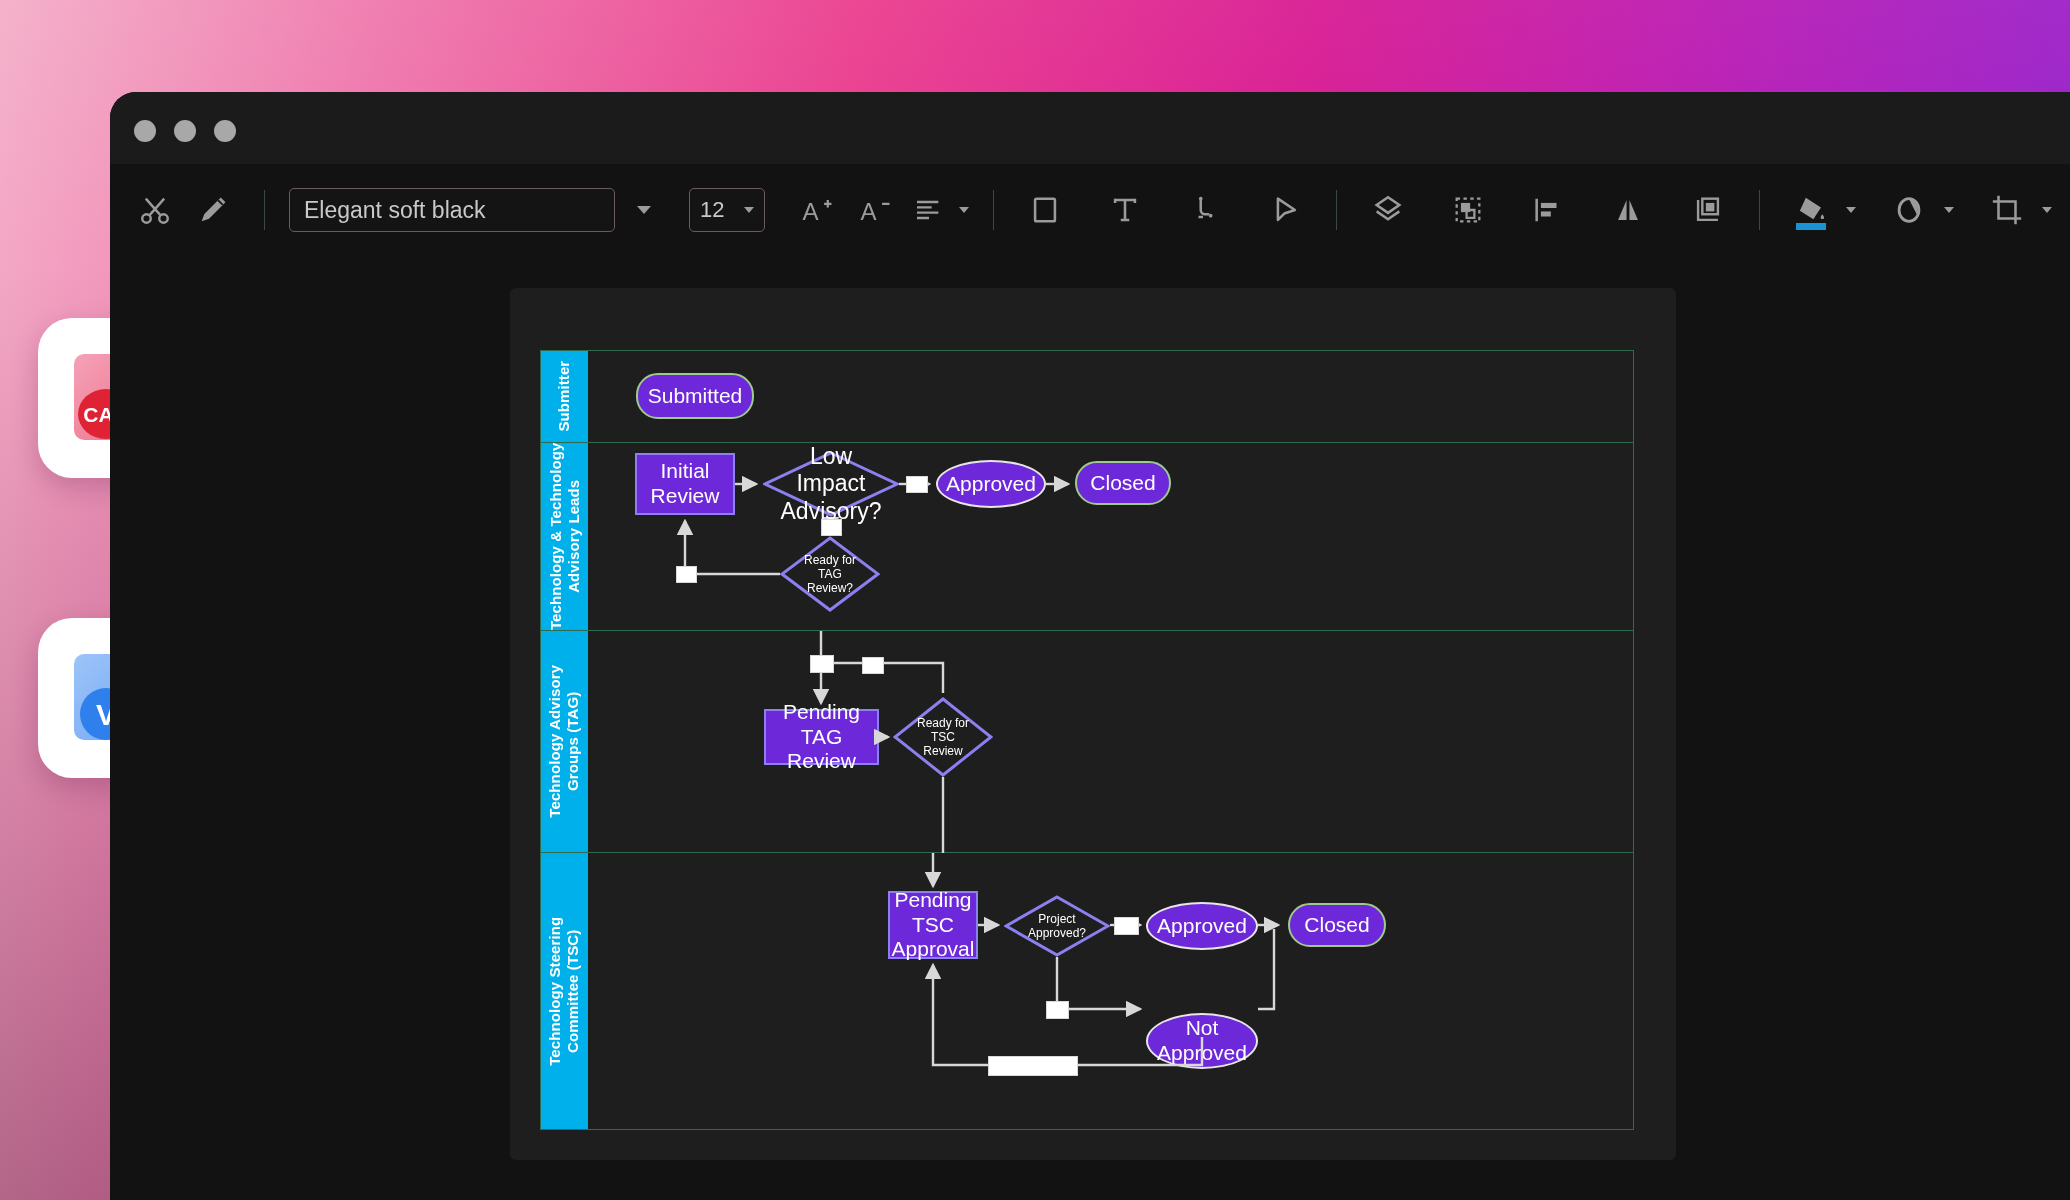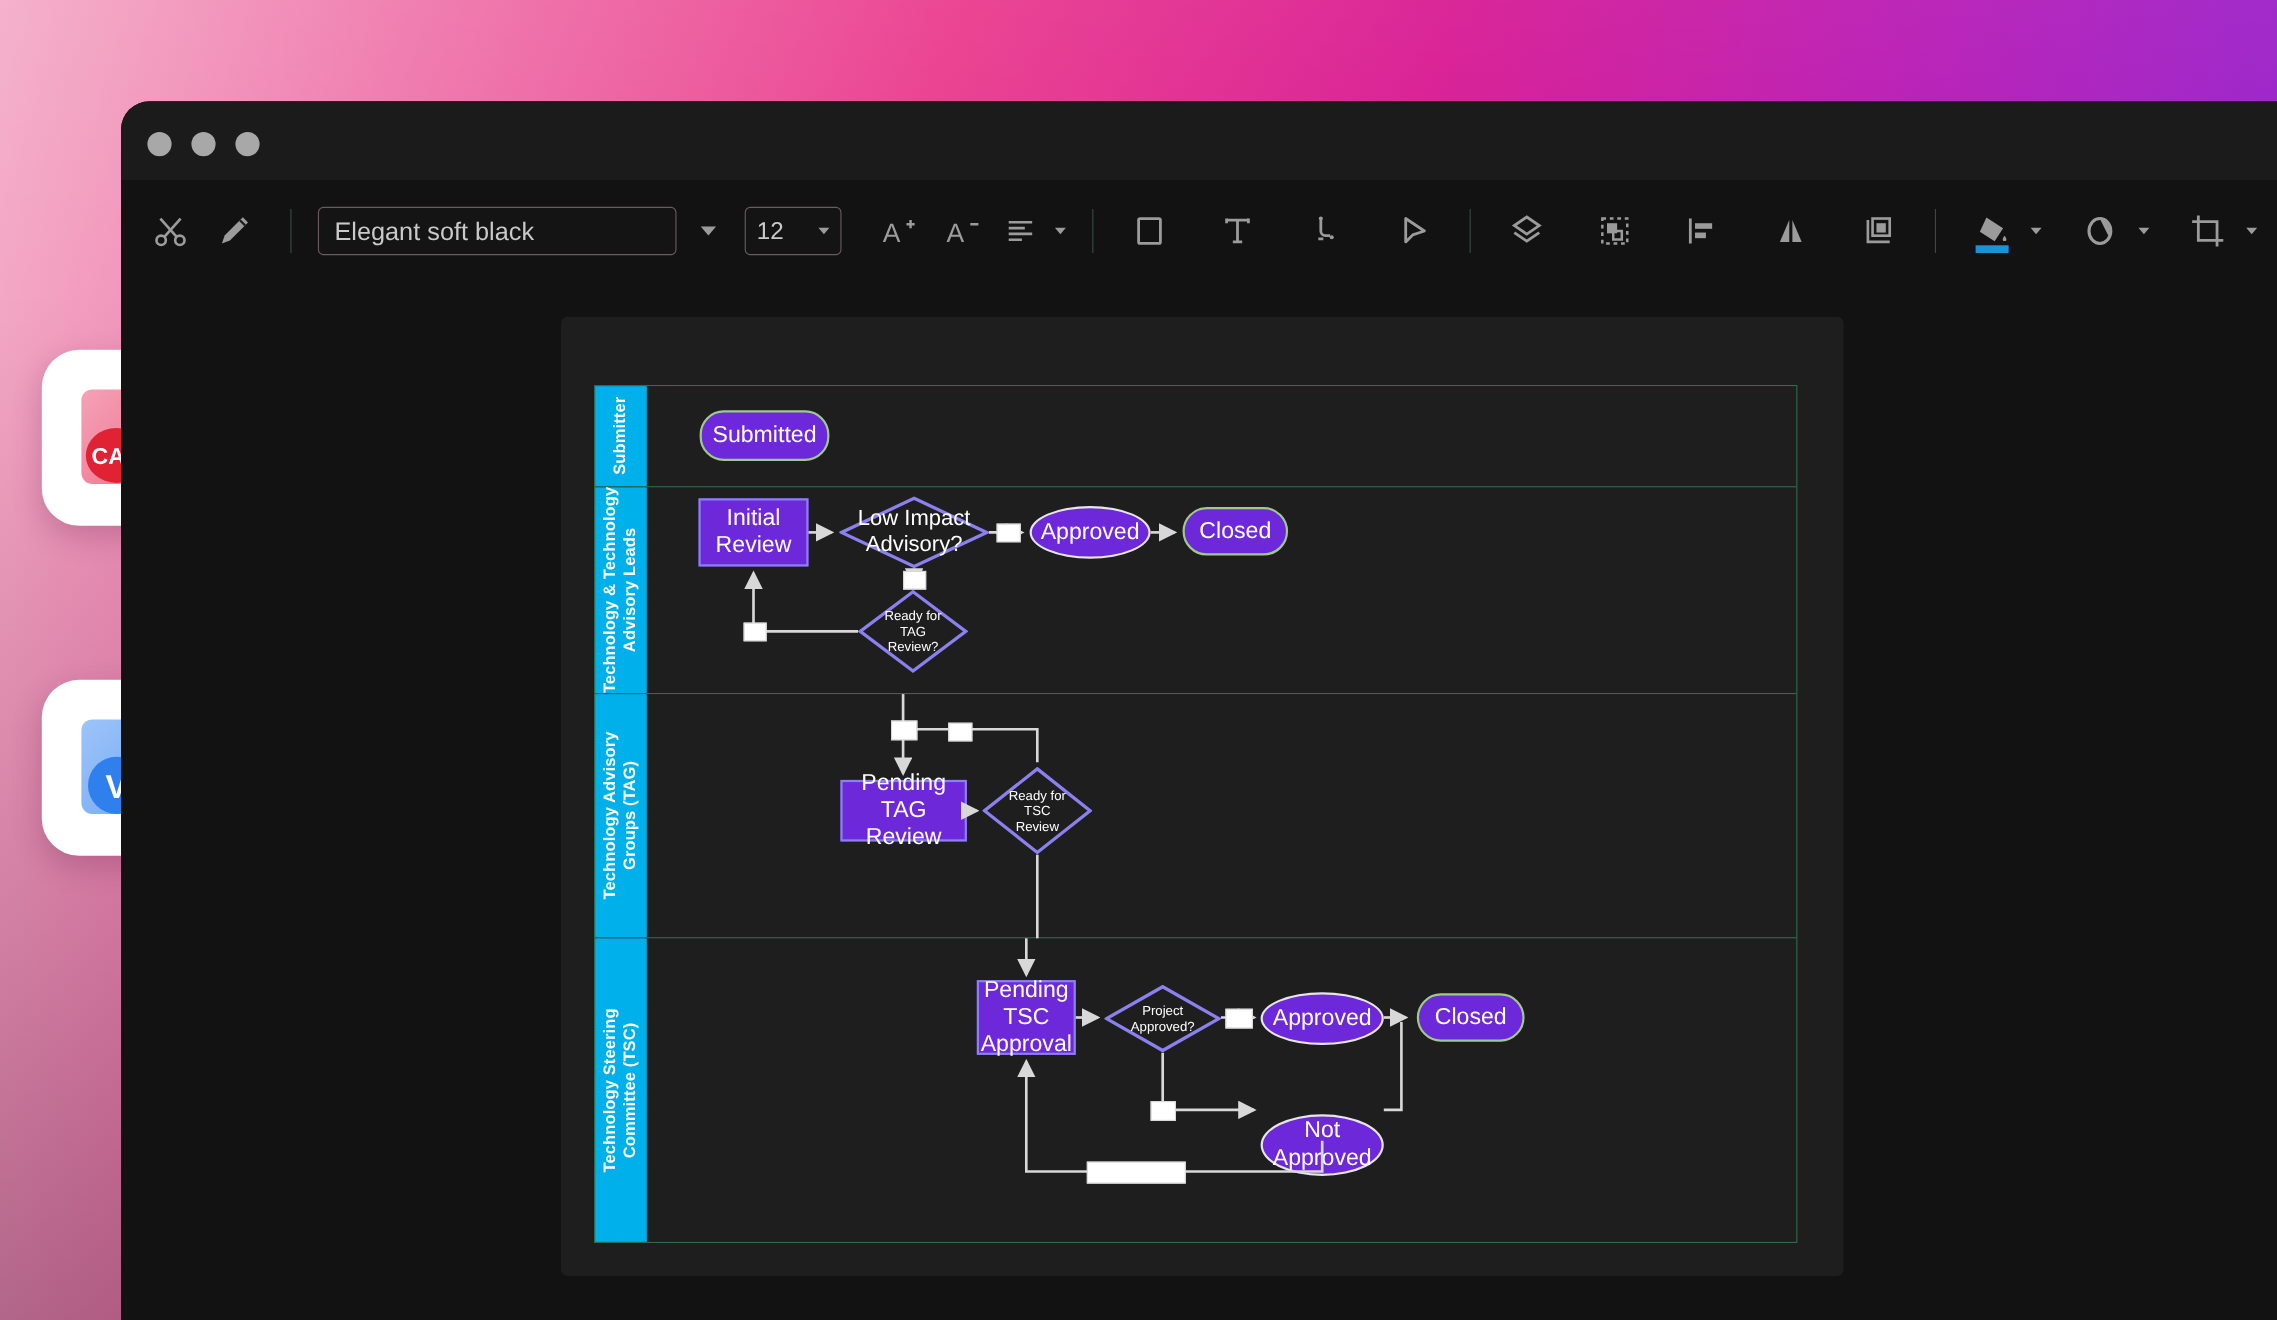--- a/index.html
+++ b/index.html
@@ -111,21 +111,21 @@
   #font-name::placeholder { color: #c9c9c9; }
   #font-size {
     width: 96px; height: 44px;
     background: #141414;
     border: 1px solid #6d5a60;
     border-radius: 5px;
     color: #c9c9c9;
     font-size: 22px;
     padding: 14px 10px;
     box-sizing: border-box;
-    display: flex; align-items: center; justify-content: space-between;
+    display: flex; align-items: center; justify-content: space-between; margin-left: 12px;
   }
   .fill-swatch {
     position: absolute;
     bottom: 7px; left: 50%;
     transform: translateX(-50%);
     width: 30px; height: 7px;
     background: #1a93d4;
   }
 
   
@@ -197,21 +197,21 @@
   }
   .n-dia {
     border: none; background: transparent;
   }
   .n-dia .dia-shape {
     position: absolute; inset: 0;
   }
   .n-dia .dia-label {
     position: relative; z-index: 2;
     width: 78%;
-    font-size: 20px;
+    font-size: 23px;
   }
   .n-dia.small .dia-label { font-size: 12px; line-height: 1.18; }
 
   
   #wires { position: absolute; inset: 0; overflow: visible; }
 
   
   .elabel {
     position: absolute;
     background: #ffffff;

